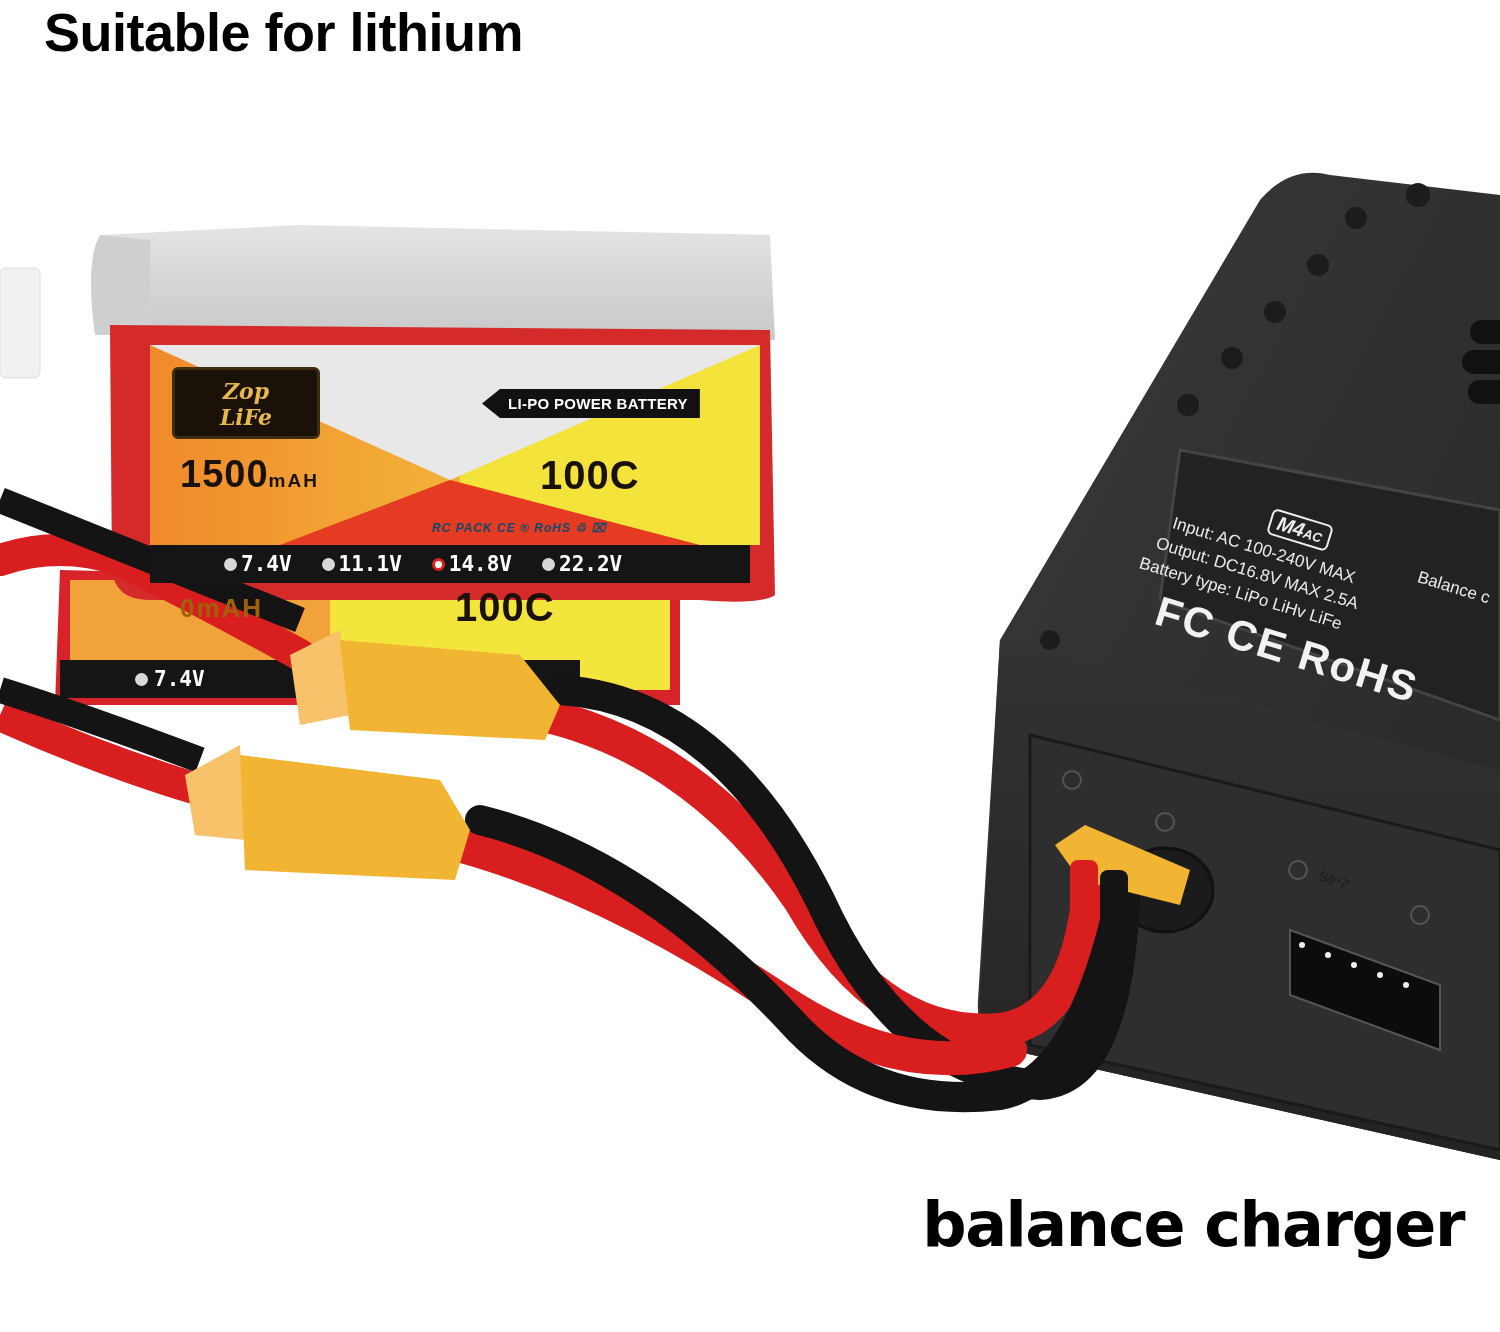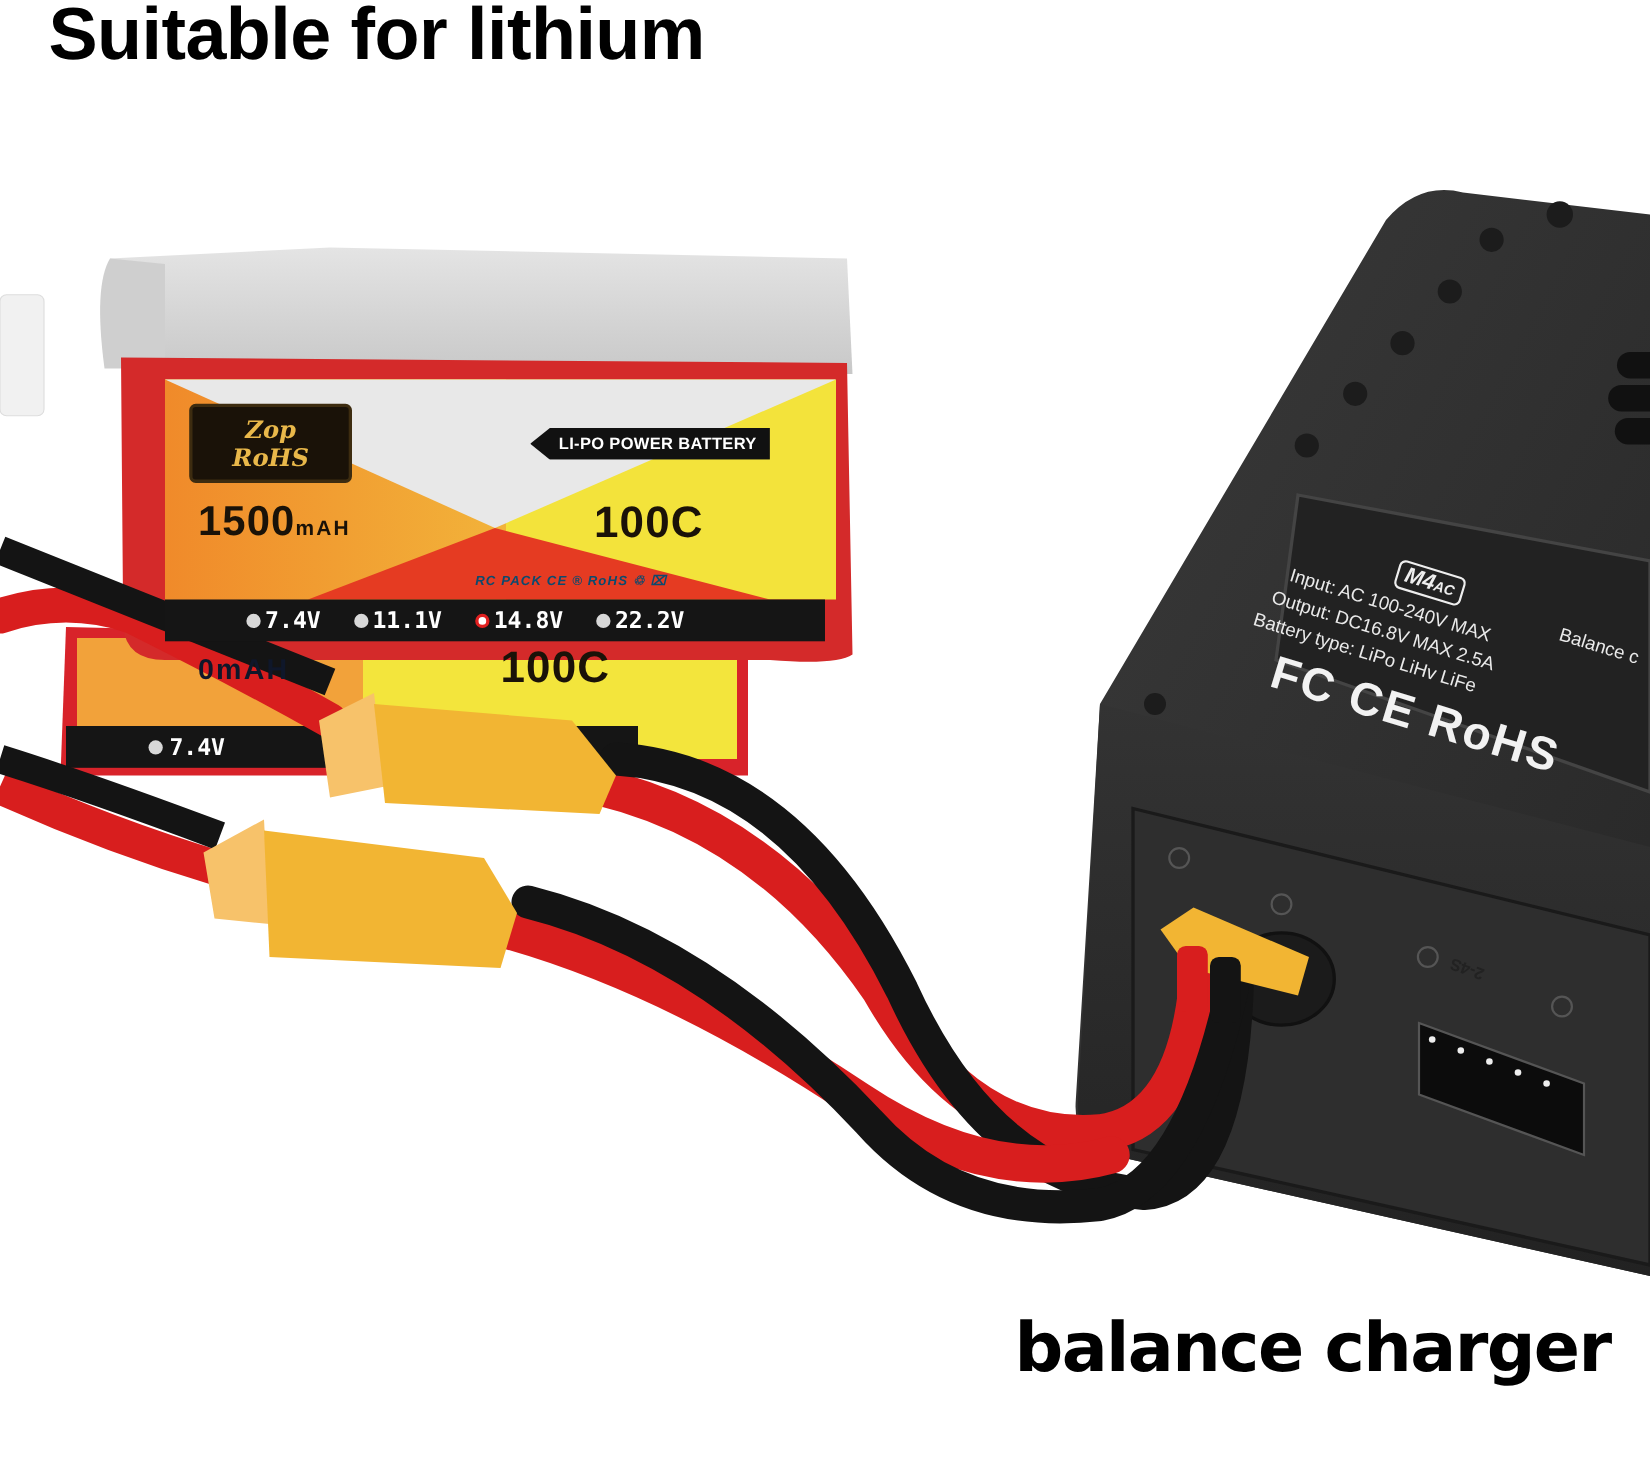--- a/index.html
+++ b/index.html
@@ -4,21 +4,21 @@
   <style>
     html, body { margin: 0; padding: 0; }
     body {
       width: 1500px; height: 1332px; position: relative; overflow: hidden;
       background: #ffffff;
       font-family: "Liberation Sans", sans-serif;
     }
     .headline-top {
       position: absolute; left: 44px; top: 0px;
       font-family: "Liberation Sans", sans-serif;
-      font-weight: bold; font-size: 67px; line-height: 64px; color: #000;
+      font-weight: bold; font-size: 54px; line-height: 64px; color: #000;
       letter-spacing: -0.5px;
     }
     .headline-bottom {
       position: absolute; right: 36px; top: 1188px;
       font-family: "DejaVu Sans", sans-serif;
       font-weight: bold; font-size: 62px; line-height: 74px; color: #000;
       text-align: right; letter-spacing: -1.5px;
     }
     .scene { position: absolute; left: 0; top: 0; width: 1500px; height: 1160px; }
     .scene svg { position: absolute; left: 0; top: 0; }
@@ -58,21 +58,21 @@
       background: #151515; display: flex; align-items: center; gap: 30px;
       padding-left: 74px; box-sizing: border-box;
     }
     .voltage-item { color: #fff; font-family: "DejaVu Sans Mono", monospace;
       font-weight: bold; font-size: 21px; display: flex; align-items: center; gap: 4px; }
     .voltage-dot { width: 13px; height: 13px; border-radius: 50%; background: #d8d8d8; display: inline-block; }
     .voltage-dot.active { background: #fff; border: 3px solid #e02020; box-sizing: border-box; }
 
     
     .battery2-label { position: absolute; left: 60px; top: 585px; width: 620px; height: 120px; }
-    .b2-cap { position: absolute; left: 120px; top: 8px; font-weight: bold; font-size: 26px; color: #0f172a; letter-spacing: 2px; }
+    .b2-cap { position: absolute; left: 120px; top: 8px; font-weight: bold; font-size: 26px; color: #a16207; letter-spacing: 2px; }
     .b2-c { position: absolute; left: 395px; top: 0px; font-weight: bold; font-size: 40px; color: #1a1208; letter-spacing: 1px; }
     .b2-volt { position: absolute; left: 75px; top: 82px; color: #fff;
       font-family: "DejaVu Sans Mono", monospace; font-weight: bold; font-size: 21px; display: flex; gap: 6px; align-items: center; }
 
     
     .charger-label {
       position: absolute; left: 1180px; top: 500px; width: 360px; height: 260px;
       transform: rotate(17deg); transform-origin: 0 0; color: #efefef;
     }
     .model-badge {
@@ -188,21 +188,21 @@
     <g>
       <path d="M1055 845 L1085 825 L1190 870 L1180 905 L1080 880 Z" fill="#f2b533"></path>
       <rect x="1070" y="860" width="28" height="60" rx="8" fill="#d81e1e"></rect>
       <rect x="1100" y="870" width="28" height="60" rx="8" fill="#141414"></rect>
     </g>
   </svg>
 
   <div class="battery-label">
     <div class="brand-logo">
       <div>Zop</div>
-      <div>RoHS</div>
+      <div>LiFe</div>
     </div>
     <div class="lipo-banner">LI-PO POWER BATTERY</div>
     <div class="capacity">
       <span>1500</span><span class="unit">mAH</span>
     </div>
     <div class="c-rating">100C</div>
     <div class="cert-row">RC PACK  CE  ®  RoHS  ♲  ⌧</div>
     <div class="voltage-strip">
       <span class="voltage-item">
           <span class="voltage-dot"></span>

